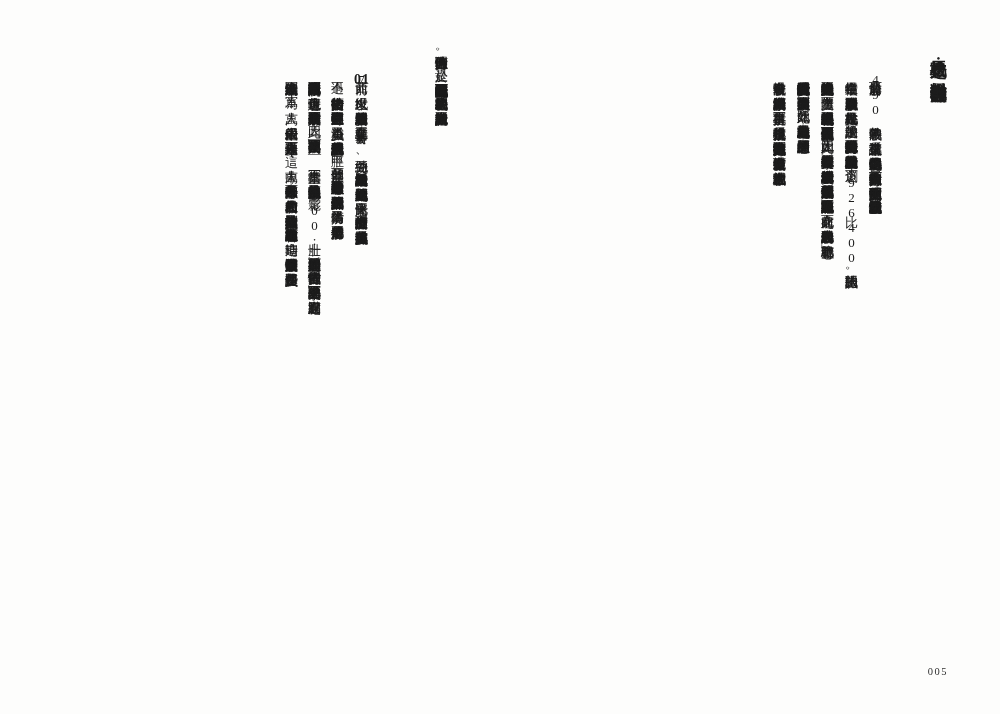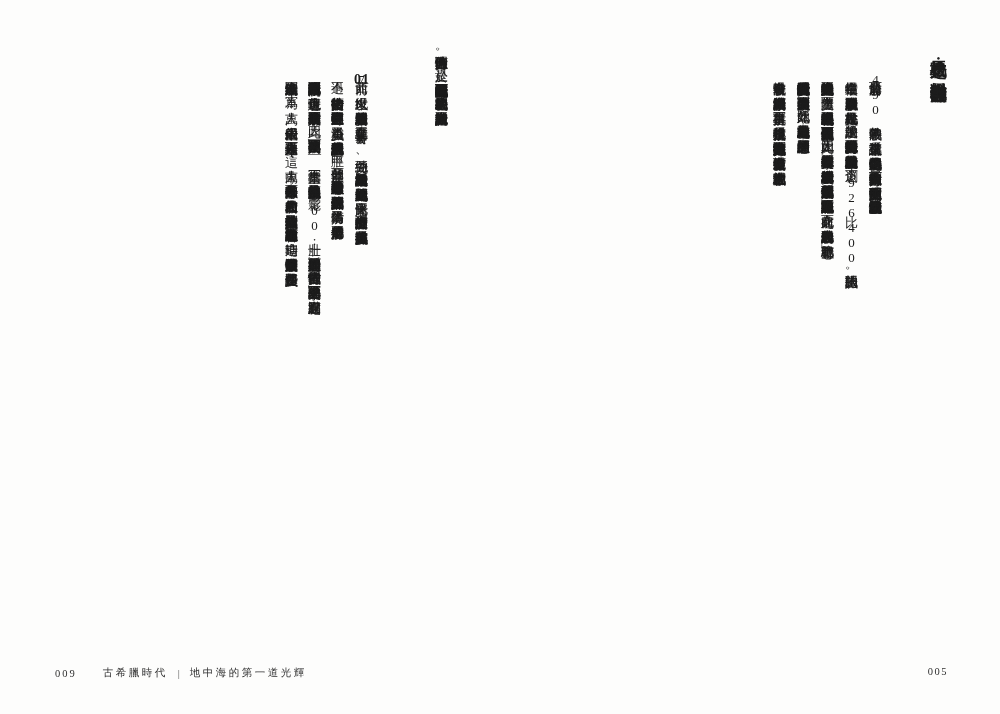--- a/index.html
+++ b/index.html
@@ -78,20 +78,14 @@
     <p class="para">己方應對策略的合理性。於是,軍隊的指揮者在作戰時便不可避免地犯下了一些在今天看來極為可笑的錯誤。馬拉松之戰中的一些細節就表明,波斯人對希臘的認識實在不足。</p>
     <div class="col-spacer"></div>
     <p class="para indent"><span>西元前7世紀以來,希臘發達的貿易路線重新開啟,其在亞平寧半島</span><span class="small-note">(義大利半島)</span><span>、安納托力亞、愛琴海諸島的殖民地大規模增加,金屬武器的價格因此開始走低,逐漸平民化。有不斷發展的經濟做支撐,各城邦演化出了重步兵這一強力兵種。</span></p>
     <p class="para indent">不過,由於當時冶金技術的落後,輕薄且堅固的鎧甲並不存在,為了減少負重,希臘的重步兵所配備的護甲也只是分為胸甲、脛甲、頭盔三個部分。雖然敵人的弓箭不足以正面射穿這些甲冑,但士兵們身上大片的無護甲部分依舊脆弱,為了防備弓箭,他們還是需要手持盾牌。</p>
     <p class="para indent">波斯帝國軍隊的職業化程度比希臘諸國的更高,但這也意味著,其軍事裝備的成本需要帝國財政承擔。因此,即使是號稱「不死軍」的萬人兵團——王室禁衛軍,也只是一支以弓箭手為主的輕裝步兵部隊。電影《300壯士:斯巴達的逆襲》裡那些頭戴面具、背插雙刀的古怪戰士,與歷史上的「不死軍」除了名字外,沒有一點相同之處。</p>
     <p class="para indent">波斯以十進位編制軍隊,一軍為1萬人,由十個千人營組成,再往下是百人連和十人隊。這1萬人中,只有每個十人隊的隊長可以手持2公尺左右的短槍和大盾,其餘士兵則完全依靠弓箭殺敵。而一塊出土的古波斯釉面磚雕上的內容顯示,這一時期,波斯士兵幾乎沒有穿戴盔甲的習慣,即使是那些負責保護</p>
   </div>
 
   <div class="section-number">01</div>
 
-  <div class="footer footer-left">
-    <span class="fl-num">009</span>
-    <span class="fl-part1">古希臘時代</span>
-    <span class="fl-sep">|</span>
-    <span class="fl-part2">地中海的第一道光輝</span>
-  </div>
 
 </div>
 
 </body></html>

